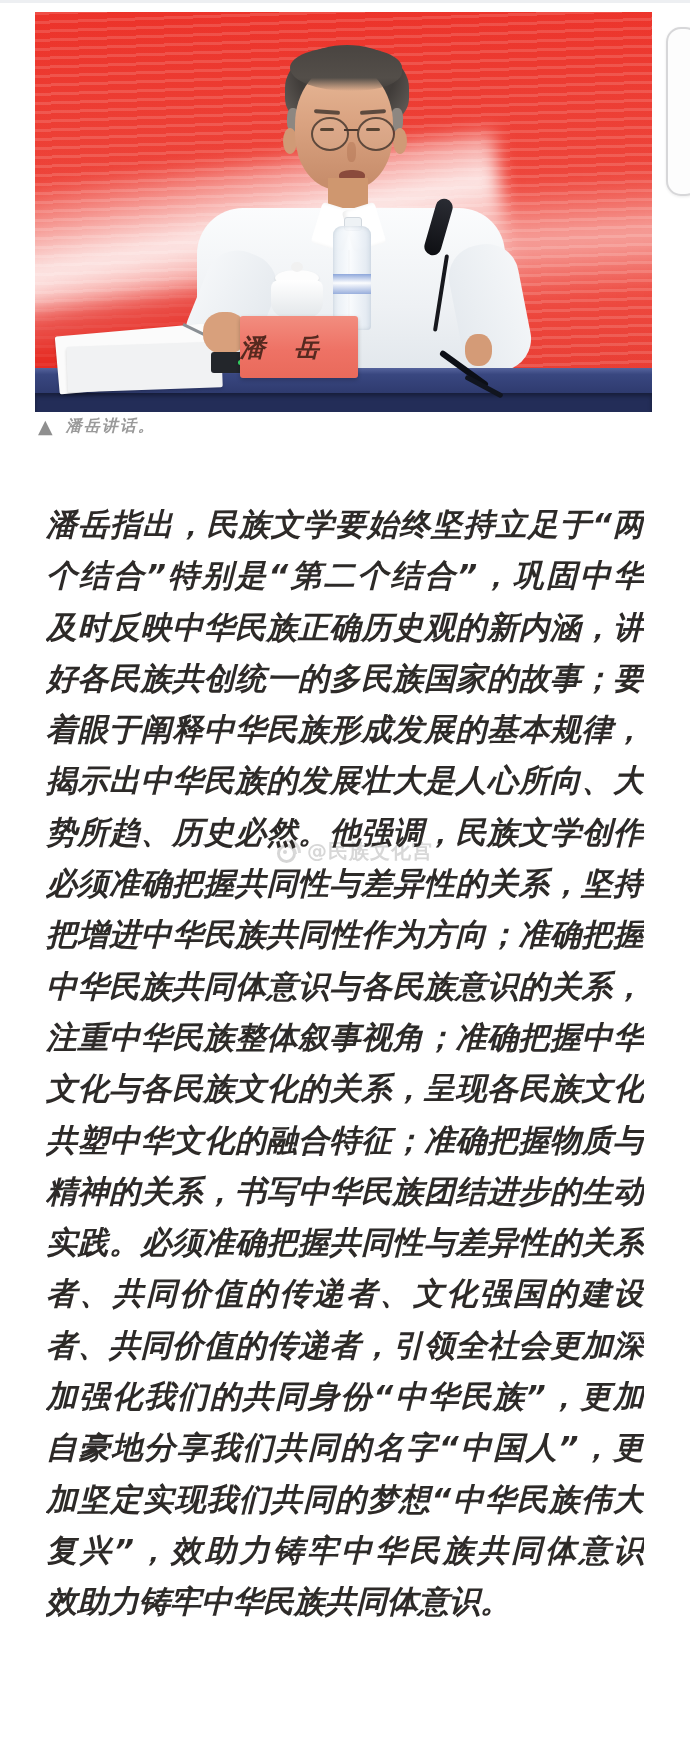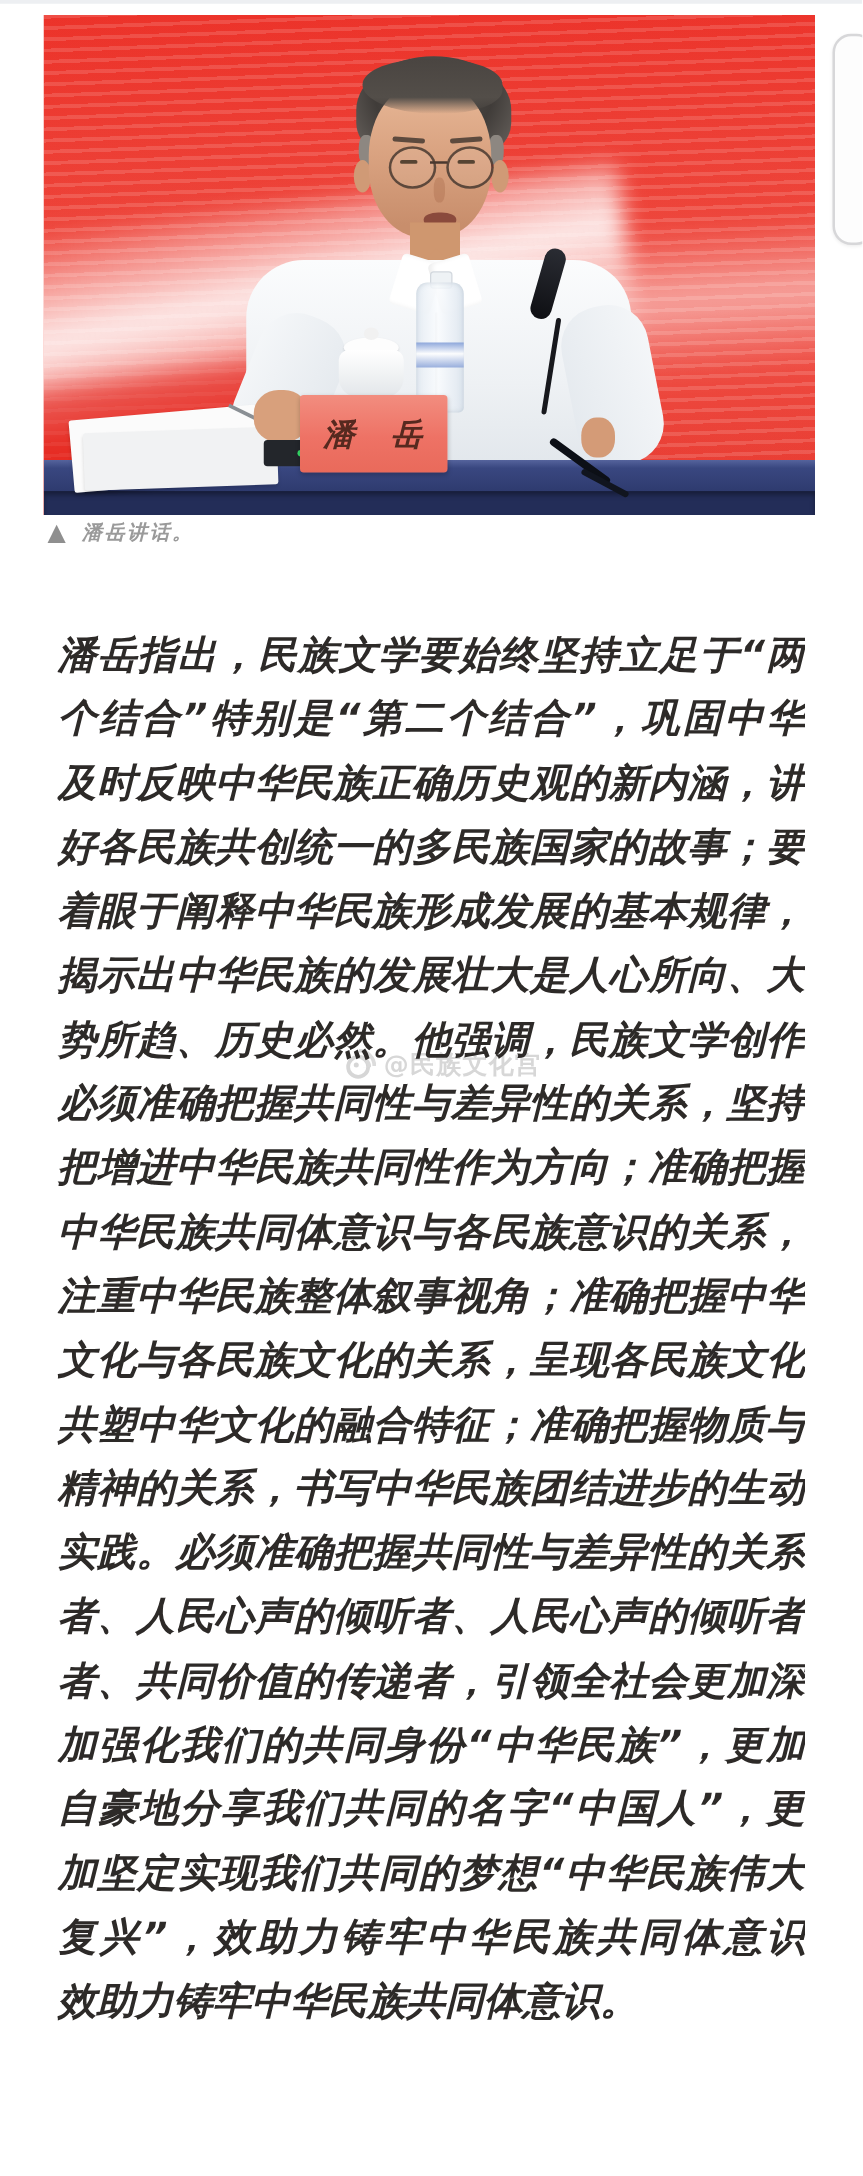--- a/index.html
+++ b/index.html
@@ -70,21 +70,21 @@
       transform:rotate(-5deg);box-shadow:0 2px 3px rgba(0,0,0,.18);}
   .papers2{left:32px;top:332px;width:155px;height:46px;background:#f1f2f3;border-radius:2px;
       transform:rotate(-2deg);box-shadow:0 2px 3px rgba(0,0,0,.15);}
   .hand-l{left:168px;top:300px;width:44px;height:42px;border-radius:45%;background:#d8a07c;}
   .pen{left:146px;top:320px;width:42px;height:3px;background:#8a8f94;transform:rotate(26deg);}
   .recorder{left:176px;top:340px;width:34px;height:21px;border-radius:3px;background:#23262b;}
   .recorder-led{left:203px;top:348px;width:5px;height:5px;border-radius:50%;background:#35e06a;}
   .name-plate{left:205px;top:304px;width:118px;height:62px;border-radius:3px;
       background:linear-gradient(180deg,#f28d7f 0%,#ee7265 55%,#e96a5b 100%);
       box-shadow:0 2px 4px rgba(0,0,0,.22);
-      display:flex;align-items:center;justify-content:center;}
+      display:flex;align-items:center;justify-content:flex-start;}
   .name-plate span{position:static;font-size:25px;font-weight:700;font-style:italic;color:#56291f;letter-spacing:2px;}
   .teacup{left:236px;top:268px;width:52px;height:38px;border-radius:8px 8px 16px 16px;
       background:linear-gradient(180deg,#ffffff,#e2e6e9);}
   .teacup-lid{left:240px;top:258px;width:44px;height:16px;border-radius:50%;background:#fdfdfd;
       box-shadow:0 1px 2px rgba(0,0,0,.12);}
   .lid-knob{left:256px;top:250px;width:12px;height:10px;border-radius:50%;background:#f1f1f1;}
   .bottle{left:298px;top:214px;width:38px;height:104px;border-radius:9px 9px 4px 4px;
       background:linear-gradient(90deg,rgba(229,236,243,.95),rgba(251,253,255,.8) 45%,rgba(222,230,239,.95));
       box-shadow:inset 0 0 4px rgba(160,175,190,.5);}
   .bottle-cap{left:309px;top:205px;width:16px;height:12px;border-radius:3px;background:#eef2f5;border:1px solid #d2d8de;}
@@ -209,21 +209,21 @@
       <div class="article-line">揭示出中华民族的发展壮大是人心所向、大</div>
       <div class="article-line">势所趋、历史必然。他强调，民族文学创作</div>
       <div class="article-line">必须准确把握共同性与差异性的关系，坚持</div>
       <div class="article-line">把增进中华民族共同性作为方向；准确把握</div>
       <div class="article-line">中华民族共同体意识与各民族意识的关系，</div>
       <div class="article-line">注重中华民族整体叙事视角；准确把握中华</div>
       <div class="article-line">文化与各民族文化的关系，呈现各民族文化</div>
       <div class="article-line">共塑中华文化的融合特征；准确把握物质与</div>
       <div class="article-line">精神的关系，书写中华民族团结进步的生动</div>
       <div class="article-line">实践。必须准确把握共同性与差异性的关系</div>
-      <div class="article-line">者、人民心声的倾听者、人民心声的倾听者</div>
+      <div class="article-line">者、共同价值的传递者、文化强国的建设</div>
       <div class="article-line">者、共同价值的传递者，引领全社会更加深</div>
       <div class="article-line">加强化我们的共同身份“中华民族”，更加</div>
       <div class="article-line">自豪地分享我们共同的名字“中国人”，更</div>
       <div class="article-line">加坚定实现我们共同的梦想“中华民族伟大</div>
       <div class="article-line">复兴”，效助力铸牢中华民族共同体意识</div>
       <div class="article-line last">效助力铸牢中华民族共同体意识。</div>
     </div>
 
   <div class="scrollbar-thumb"></div>
 </div>

